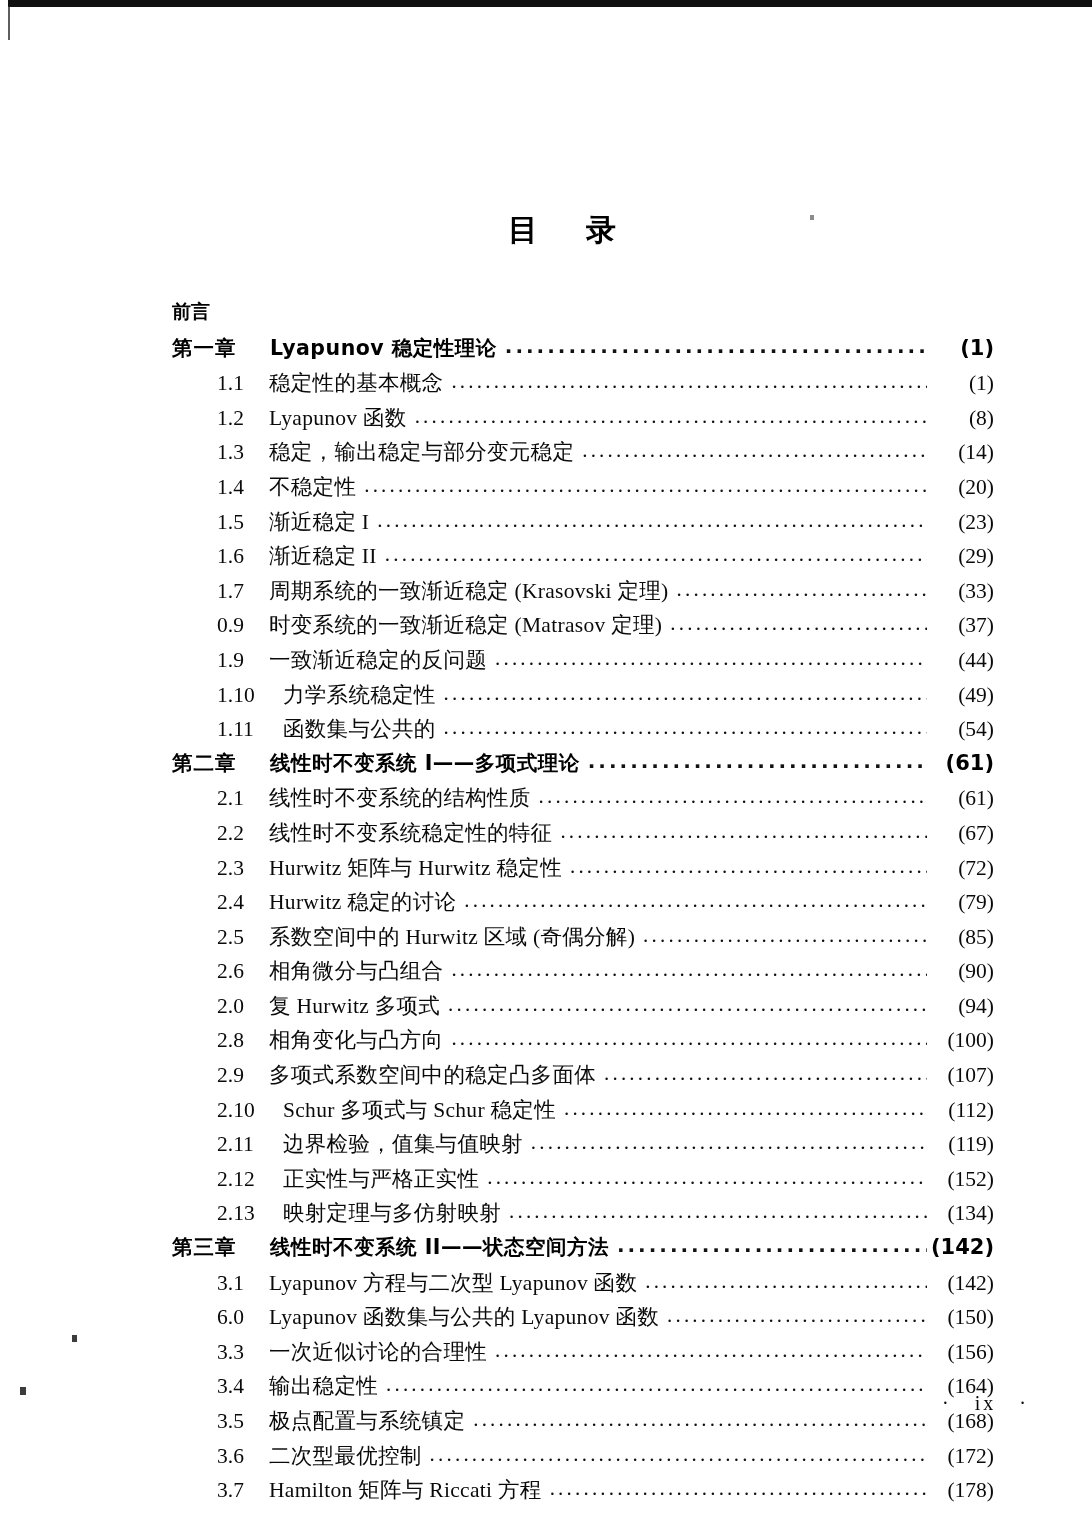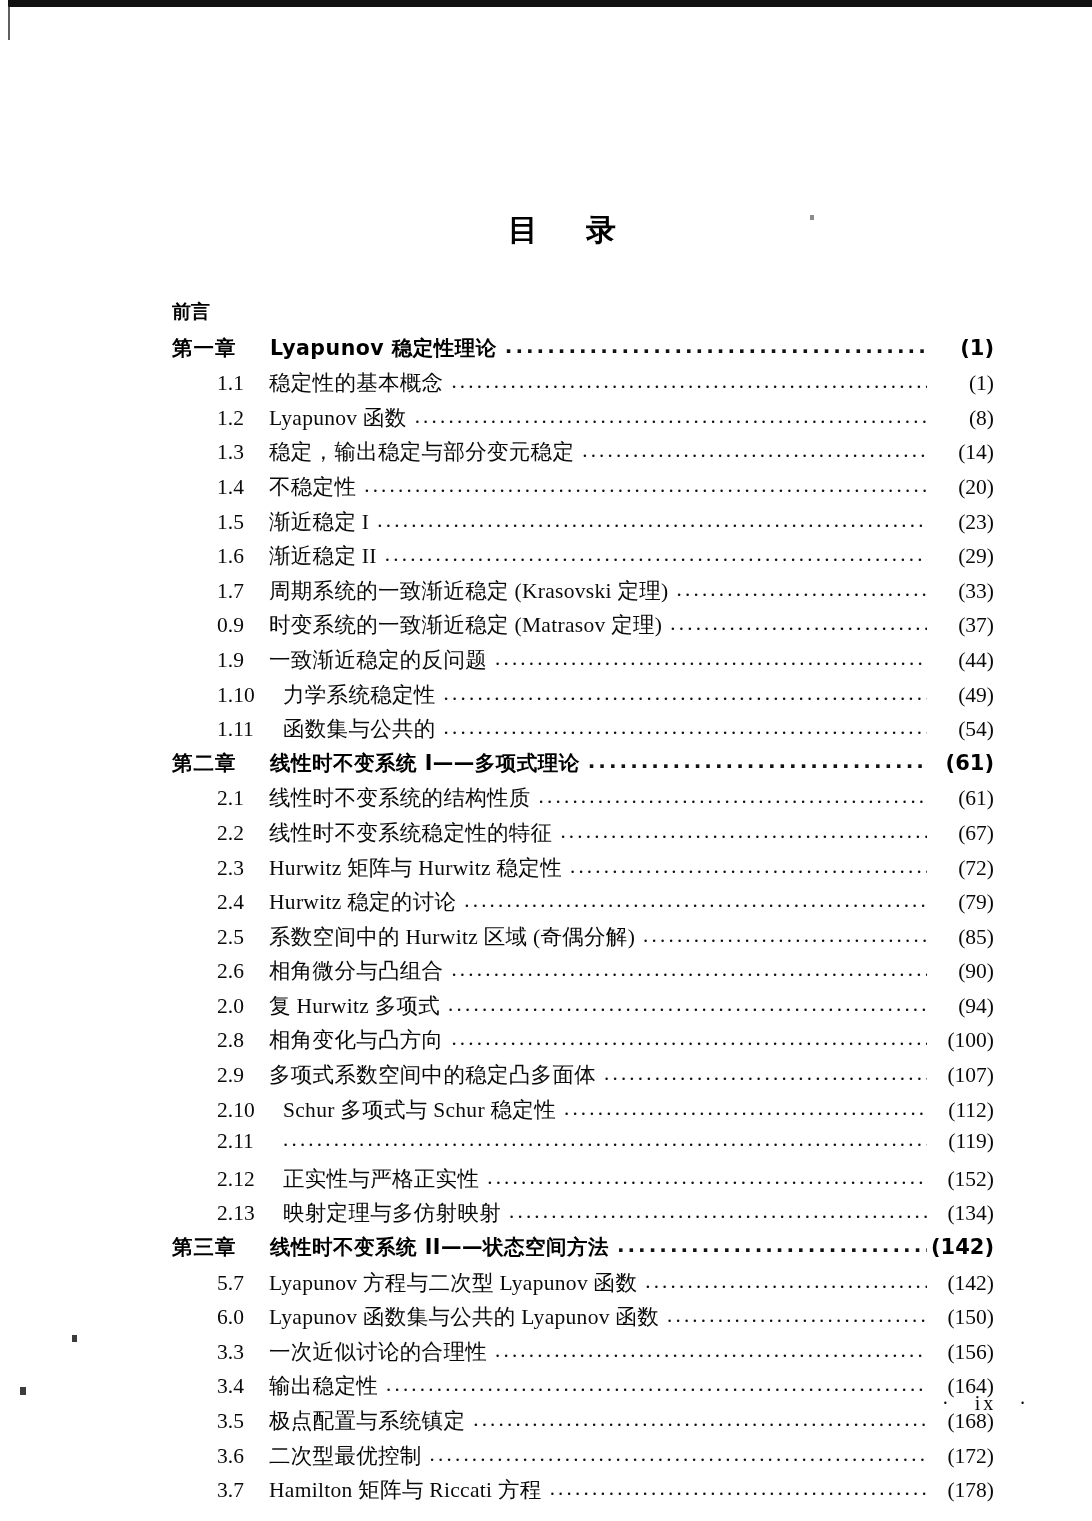--- a/index.html
+++ b/index.html
@@ -300,20 +300,21 @@
         <span class="entry-page">(107)</span>
       </div>
       <div class="toc-row row-section wide-num">
         <span class="entry-num">2.10</span>
         <span class="entry-title">Schur 多项式与 Schur 稳定性</span>
         <span class="leader">.........................................................................................</span>
         <span class="entry-page">(112)</span>
       </div>
       <div class="toc-row row-section wide-num">
         <span class="entry-num">2.11</span>
+        <span class="entry-title">边界检验，值集与值映射</span>
         <span class="leader">.........................................................................................</span>
         <span class="entry-page">(119)</span>
       </div>
       <div class="toc-row row-section wide-num">
         <span class="entry-num">2.12</span>
         <span class="entry-title">正实性与严格正实性</span>
         <span class="leader">.........................................................................................</span>
         <span class="entry-page">(152)</span>
       </div>
       <div class="toc-row row-section wide-num">
@@ -322,21 +323,21 @@
         <span class="leader">.........................................................................................</span>
         <span class="entry-page">(134)</span>
       </div>
       <div class="toc-row row-chapter">
         <span class="entry-num">第三章</span>
         <span class="entry-title">线性时不变系统 II——状态空间方法</span>
         <span class="leader">.........................................................................................</span>
         <span class="entry-page">(142)</span>
       </div>
       <div class="toc-row row-section">
-        <span class="entry-num">5.7</span>
+        <span class="entry-num">3.1</span>
         <span class="entry-title">Lyapunov 方程与二次型 Lyapunov 函数</span>
         <span class="leader">.........................................................................................</span>
         <span class="entry-page">(142)</span>
       </div>
       <div class="toc-row row-section">
         <span class="entry-num">6.0</span>
         <span class="entry-title">Lyapunov 函数集与公共的 Lyapunov 函数</span>
         <span class="leader">.........................................................................................</span>
         <span class="entry-page">(150)</span>
       </div>

